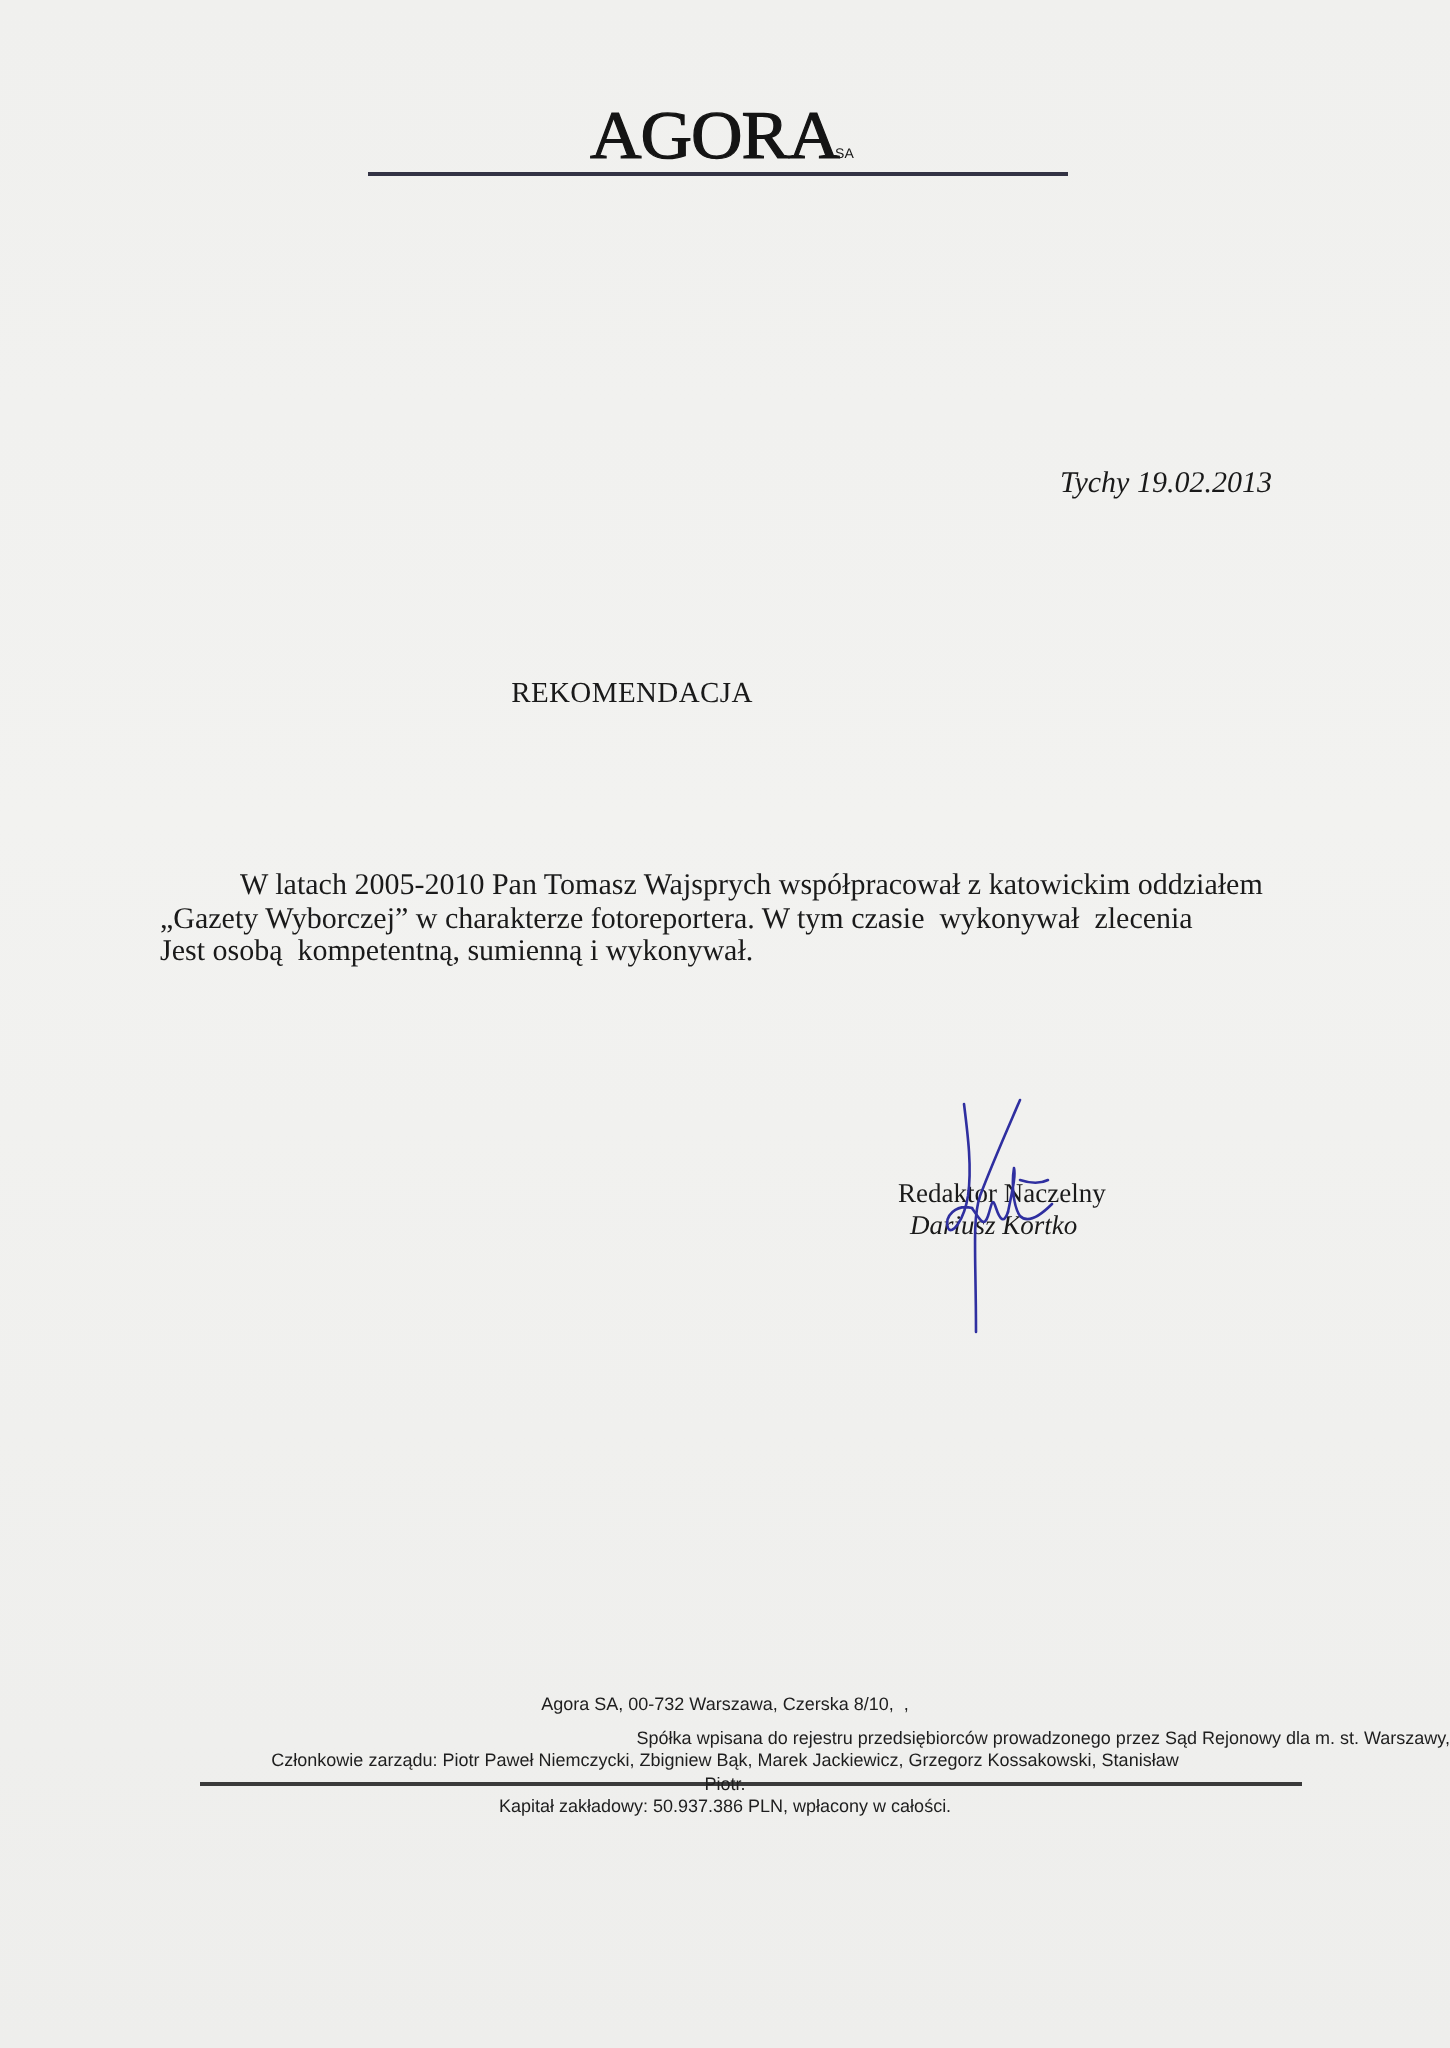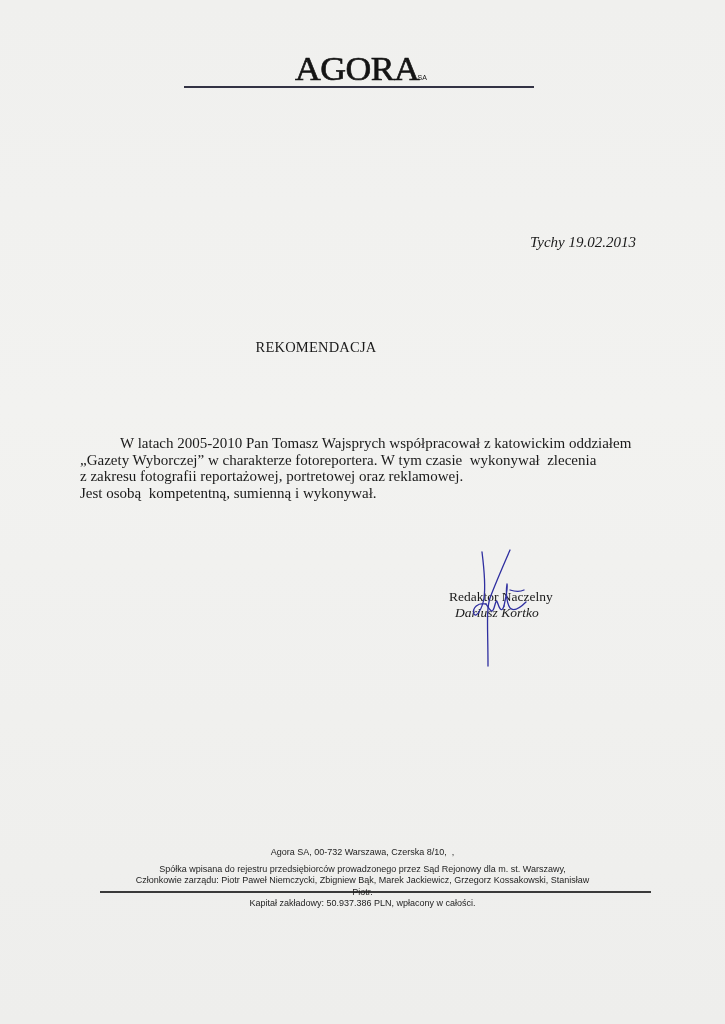--- a/index.html
+++ b/index.html
@@ -135,40 +135,40 @@
       font-size: 9px;
       line-height: 11.5px;
       color: #1e1e1e;
     }
     .footer .fline {
       display: block;
       white-space: pre;
     }
     .footer .gap {
       margin-top: 5px;
+      text-align: right;
     }
   </style>
 </head>
 <body>
 
 <div class="page">
 
   <div class="logo">
     <span class="brand">AGORA</span><span class="suffix">SA</span>
   </div>
   <div class="header-rule"></div>
 
   <div class="date">Tychy 19.02.2013</div>
 
   <div class="title">REKOMENDACJA</div>
 
   <div class="body-text">
     <span class="line indent">W latach 2005-2010 Pan Tomasz Wajsprych współpracował z katowickim oddziałem</span>
     <span class="line">„Gazety Wyborczej” w charakterze fotoreportera. W tym czasie  wykonywał  zlecenia</span>
-    <span class="line">z zakresu fotografii reportażowej, portretowej oraz reklamowej.</span>
     <span class="line">Jest osobą  kompetentną, sumienną i wykonywał.</span>
   </div>
 
   <div class="signature-block">
     <div class="sig-role">Redaktor Naczelny</div>
     <div class="sig-name">Dariusz Kortko</div>
   </div>
 
   <svg class="signature-scribble" viewBox="0 0 80 120" xmlns="http://www.w3.org/2000/svg">
     <g fill="none" stroke="#2f2fa0" stroke-width="1.3" stroke-linecap="round" stroke-linejoin="round">

